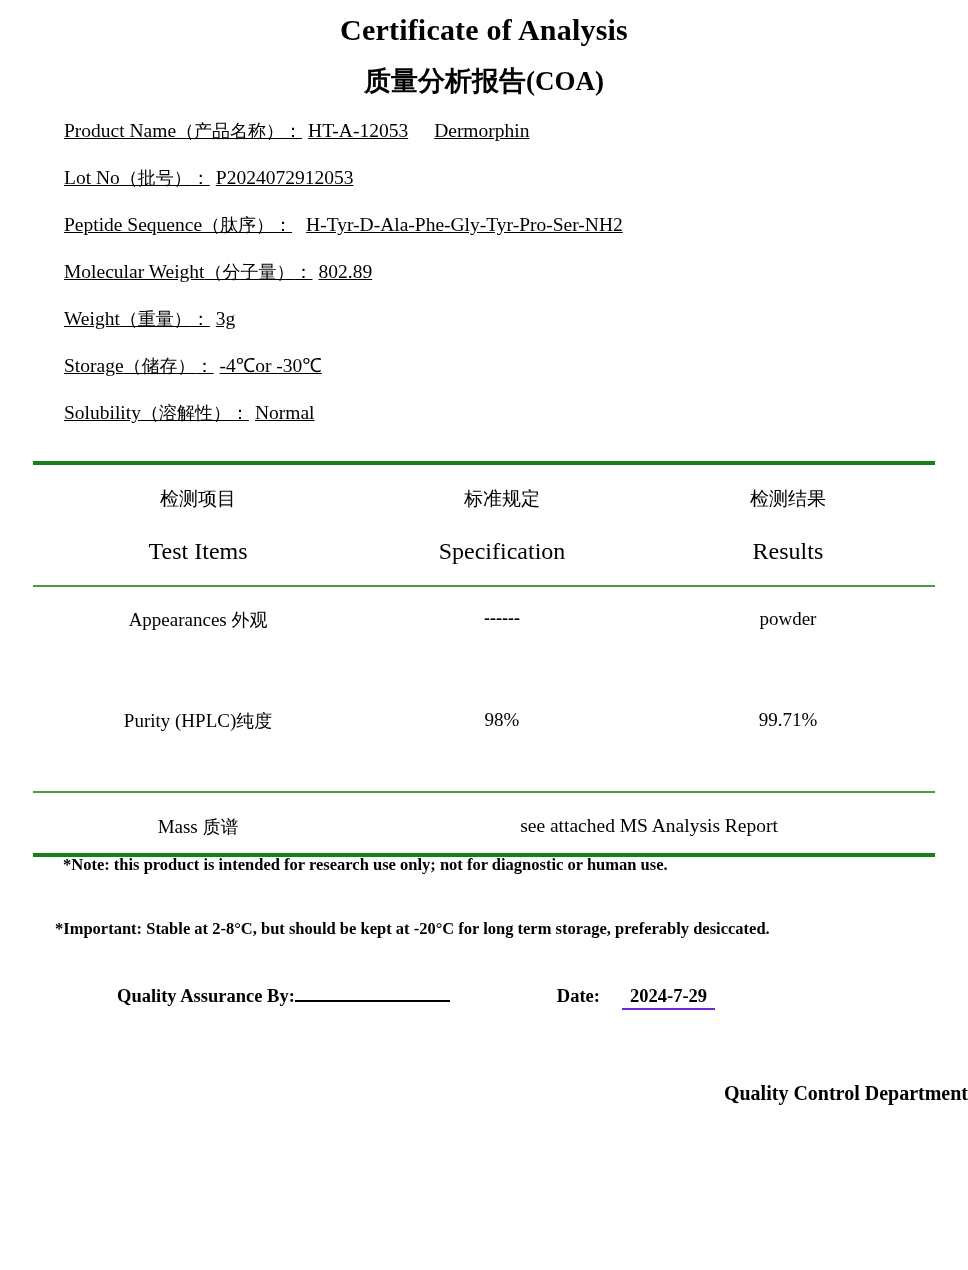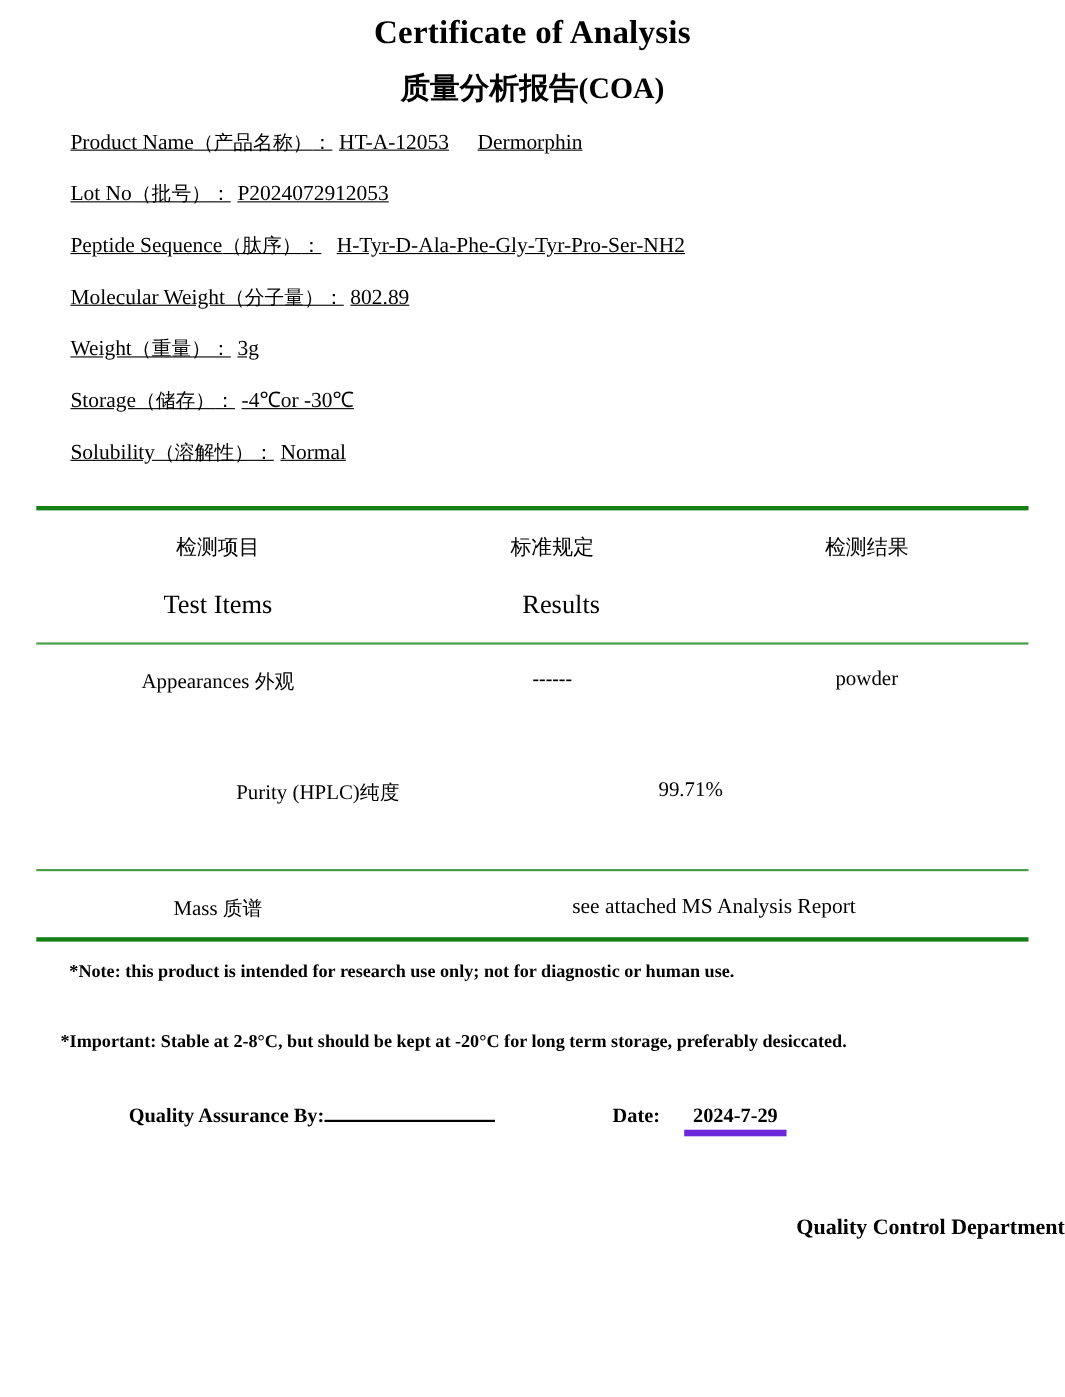--- a/index.html
+++ b/index.html
@@ -107,38 +107,37 @@
     font-family: "DejaVu Sans", "Liberation Sans", sans-serif;
     font-size: 18px;
   }
   .row-appearance .c-item,
   .row-appearance .c-spec,
   .row-appearance .c-res { padding-top: 21px; }
   .row-appearance { height: 122px; }
 
   .row-purity .c-item,
   .row-purity .c-spec,
-  .row-purity .c-res { padding-top: 0px; text-align: right; }
+  .row-purity .c-res { padding-top: 0px; }
   .row-purity { height: 82px; }
 
   .row-mass { height: 60px; }
   .row-mass .c-item { padding-top: 22px; }
   .mass-span {
     width: 63.4%;
     text-align: center;
     padding-top: 22px;
     font-size: 19.5px;
   }
 
   .dashes { letter-spacing: 0px; font-weight: bold; font-size: 18px; }
 
   
   .notes {
     padding: 0 0 0 33px;
-    margin-top: 19px;
   }
   .note {
     font-size: 16.5px;
     font-weight: bold;
     line-height: 1.0;
   }
   .note-1 { padding-left: 30px; margin-bottom: 0; }
   .note-2 { padding-left: 22px; margin-top: 48px; }
 
   
@@ -153,21 +152,21 @@
   .sign-label { white-space: nowrap; }
   .sign-blank {
     display: inline-block;
     width: 155px;
     border-bottom: 2px solid #000;
     height: 17px;
   }
   .date-label { margin-left: 107px; white-space: nowrap; }
   .date-value {
     margin-left: 22px;
-    border-bottom: 6px solid #6d28d9;
+    border-bottom: 2px solid #6d28d9;
     padding: 0 8px 1px 8px;
     white-space: nowrap;
   }
 
   .dept {
     text-align: right;
     font-size: 20px;
     font-weight: bold;
     margin-top: 72px;
   }
@@ -217,35 +216,37 @@
     <div class="rule rule-thick"></div>
 
     <div class="trow">
       <div class="c-item head-cn">检测项目</div>
       <div class="c-spec head-cn">标准规定</div>
       <div class="c-res head-cn">检测结果</div>
     </div>
 
     <div class="trow">
       <div class="c-item head-en">Test Items</div>
+      <div class="c-spec head-en">Specification</div>
       <div class="c-res head-en">Results</div>
     </div>
 
     <div class="head-pad"></div>
 
     <div class="rule rule-thin"></div>
 
     <div class="trow body-row row-appearance">
       <div class="c-item"><span>Appearances </span><span class="body-cn">外观</span></div>
       <div class="c-spec dashes">------</div>
       <div class="c-res">powder</div>
     </div>
 
     <div class="trow body-row row-purity">
       <div class="c-item"><span>Purity (HPLC)</span><span class="body-cn">纯度</span></div>
+      <div class="c-spec">98%</div>
       <div class="c-res">99.71%</div>
     </div>
 
     <div class="rule rule-thin"></div>
 
     <div class="trow body-row row-mass">
       <div class="c-item"><span>Mass  </span><span class="body-cn">质谱</span></div>
       <div class="mass-span">see attached MS Analysis Report</div>
     </div>
 

